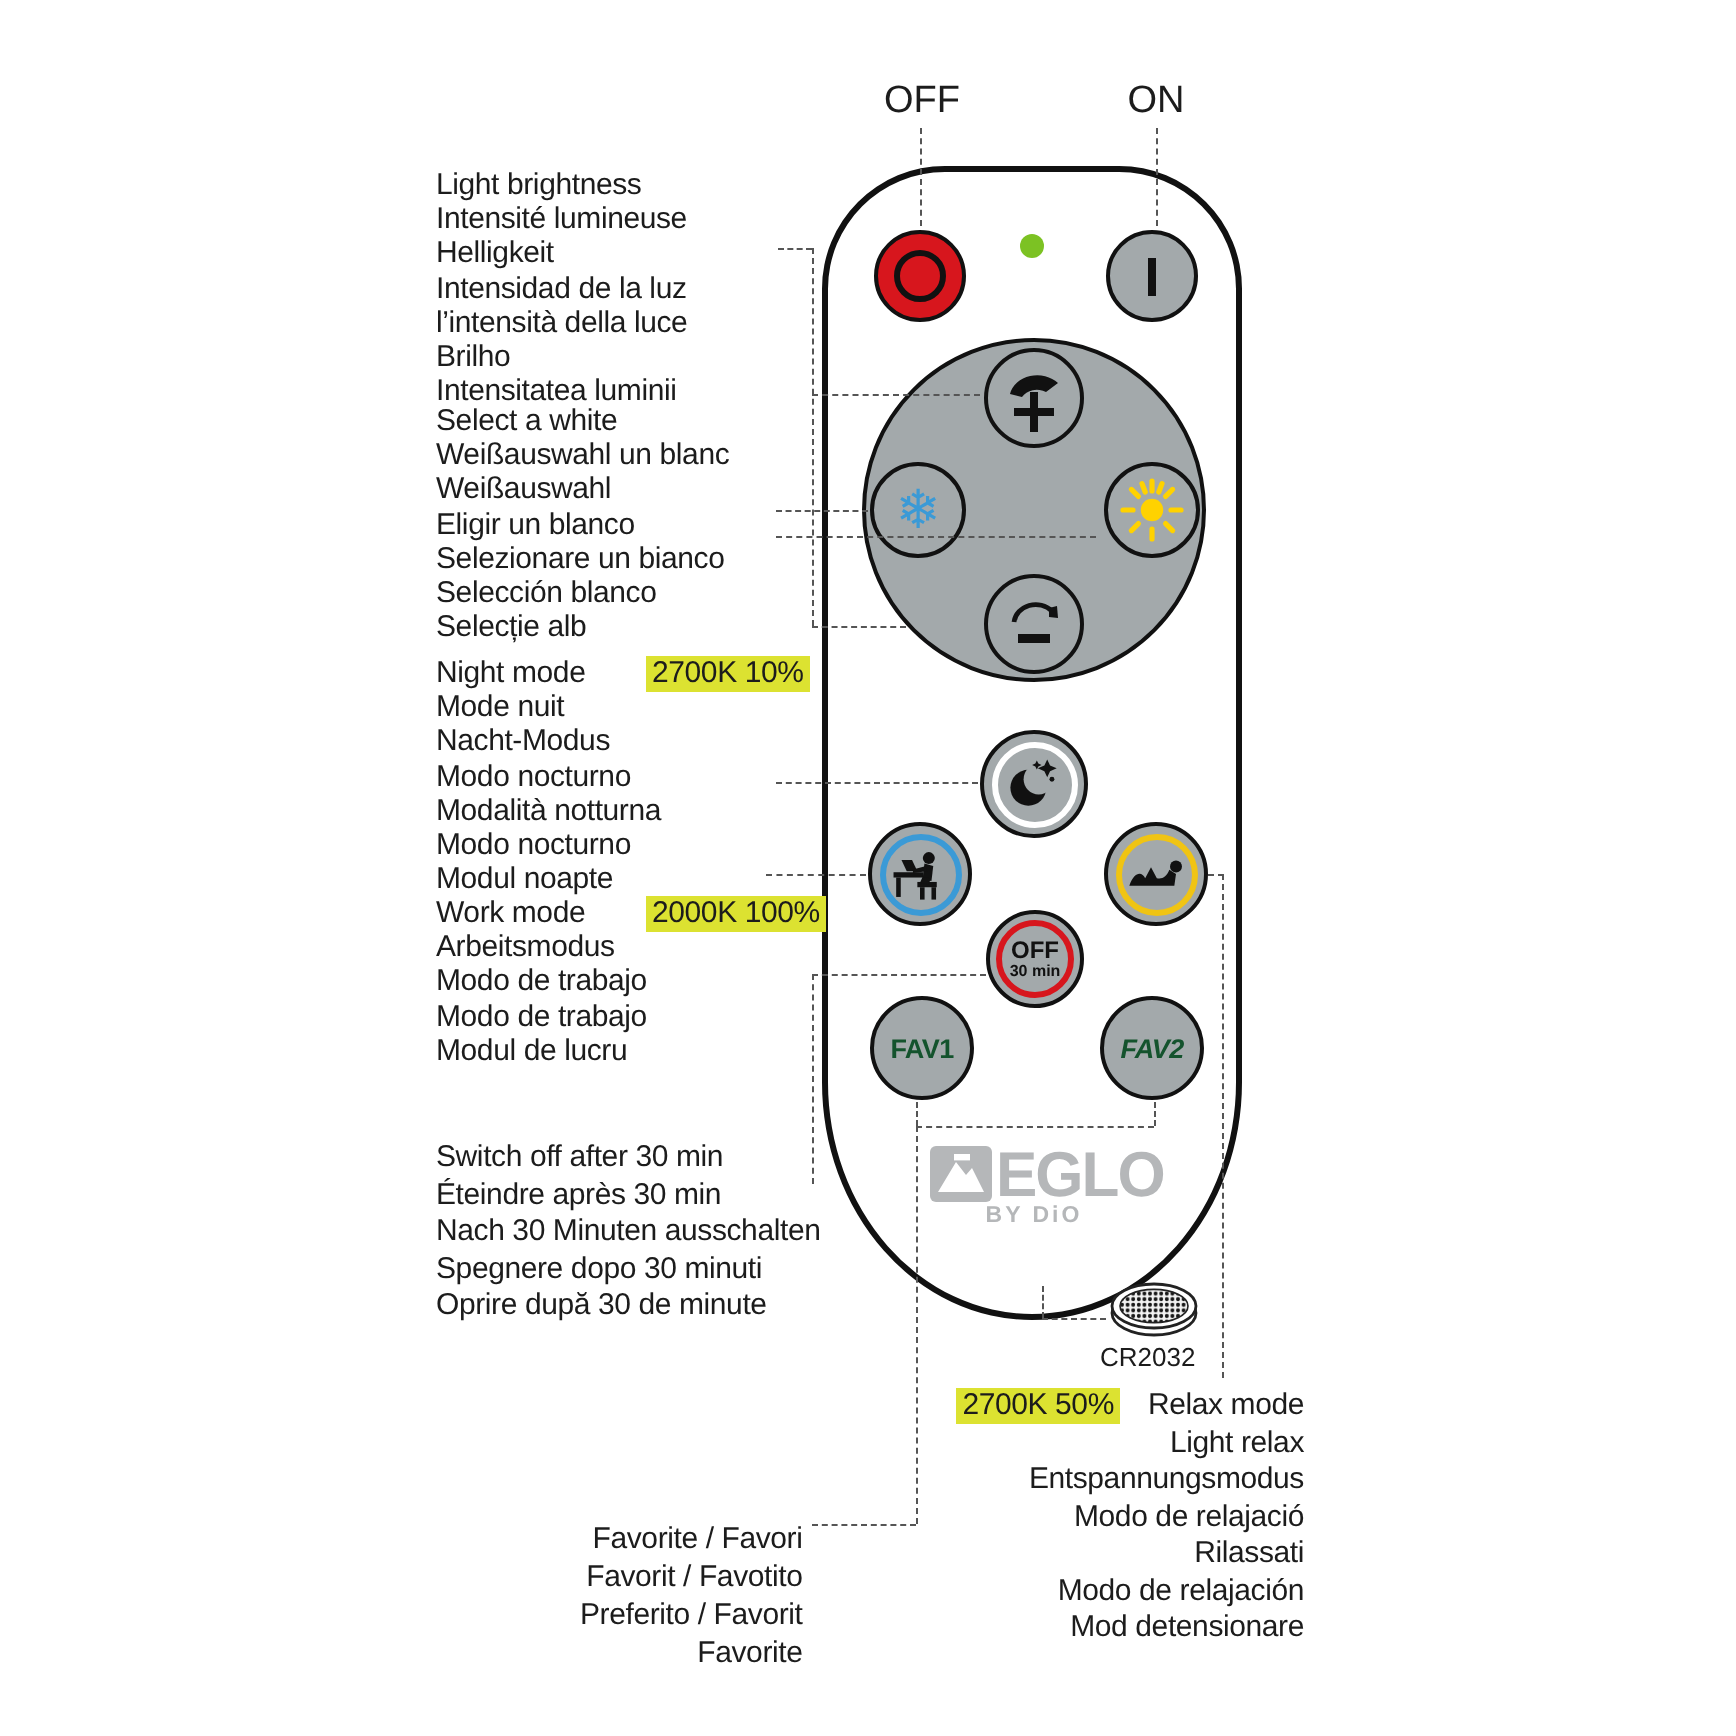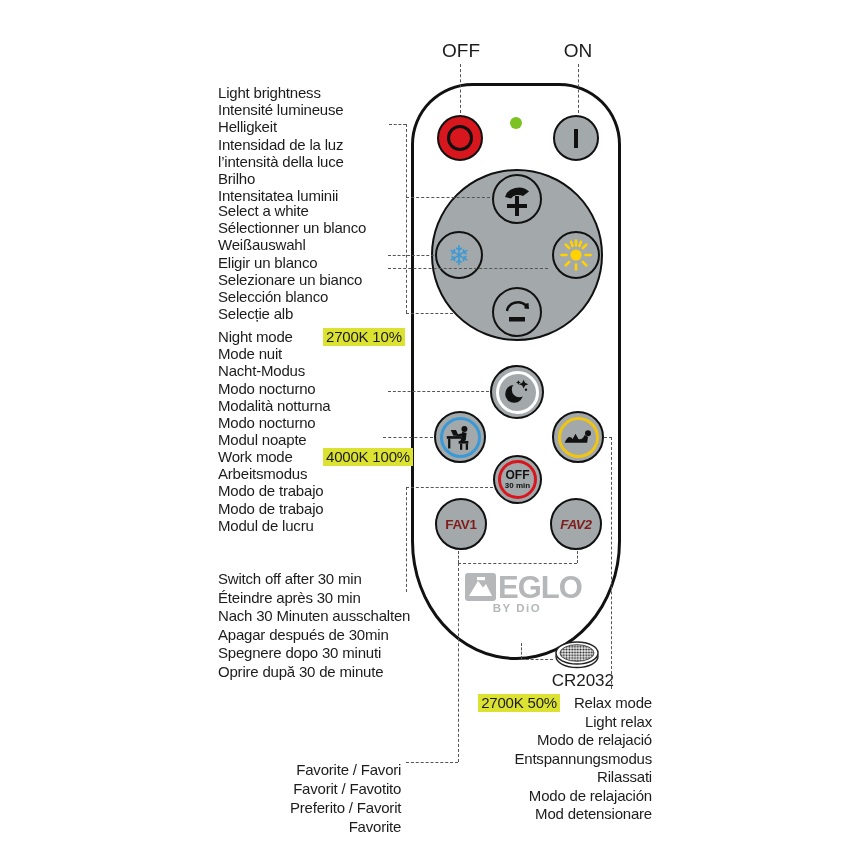--- a/index.html
+++ b/index.html
@@ -30,29 +30,29 @@
   #remote{
     position:absolute;left:411px;top:83px;width:210px;height:577px;box-sizing:border-box;
     border:3px solid #111;background:#fff;
     border-radius:62px 62px 106px 106px / 62px 62px 120px 120px;
   }
   .btn{position:absolute;box-sizing:border-box;border-radius:50%;
        display:flex;align-items:center;justify-content:center;}
   .gbtn{background:var(--gray);border:2.5px solid #111;}
   .ringIn{box-sizing:border-box;border-radius:50%;width:100%;height:100%;
           display:flex;align-items:center;justify-content:center;}
-  .favTxt{font-weight:bold;font-size:13.5px;color:#7f1d1d;letter-spacing:-0.3px;}
+  .favTxt{font-weight:bold;font-size:13.5px;color:#14532d;letter-spacing:-0.3px;}
   .off30Txt{font-weight:bold;color:#111;text-align:center;line-height:1;}
   .off30Txt .l1{font-size:12px;display:block;}
   .off30Txt .l2{font-size:8px;display:block;margin-top:1px;}
   #brandName{position:absolute;left:498px;top:570px;font-size:31px;font-weight:bold;
              color:var(--logo);letter-spacing:-1px;transform:scaleY(1.02);}
   #brandBy{position:absolute;left:455px;top:602px;width:124px;text-align:center;
            font-size:11.5px;font-weight:bold;letter-spacing:1.5px;color:var(--logo);}
-  #batteryLabel{position:absolute;left:550px;top:671px;width:64px;text-align:right;font-size:17px;}
+  #batteryLabel{position:absolute;left:550px;top:671px;width:64px;text-align:left;font-size:13px;}
   .snow{font-family:"DejaVu Sans",sans-serif;font-size:27px;color:var(--blue);line-height:1;}
   .relaxBlock{text-align:right;}
 </style>
 </head>
 <body>
 
 <div id="canvas">
 
   <div class="hdr" style="left:433px;top:40px;">OFF</div>
   <div class="hdr" style="left:550px;top:40px;">ON</div>
@@ -189,67 +189,66 @@
       <div>Intensité lumineuse</div>
     <div>Helligkeit</div>
       <div>Intensidad de la luz</div>
     <div>l’intensità della luce</div>
       <div>Brilho</div>
     <div>Intensitatea luminii</div>
   </div>
 
   <div class="lbl" style="left:218px;top:202px;">
     <div>Select a white</div>
-      <div>Sélectionner un blanco</div>
+      <div>Weißauswahl un blanc</div>
     <div>Weißauswahl</div>
       <div>Eligir un blanco</div>
     <div>Selezionare un bianco</div>
       <div>Selección blanco</div>
     <div>Selecție alb</div>
   </div>
 
   <div class="lbl" style="left:218px;top:328px;">
     <div><span class="titleCell">Night mode</span><span class="badge">2700K 10%</span></div>
     <div>Mode nuit</div>
       <div>Nacht-Modus</div>
     <div>Modo nocturno</div>
       <div>Modalità notturna</div>
     <div>Modo nocturno</div>
       <div>Modul noapte</div>
   </div>
 
   <div class="lbl" style="left:218px;top:448px;">
-    <div><span class="titleCell">Work mode</span><span class="badge">4000K 100%</span></div>
+    <div><span class="titleCell">Work mode</span><span class="badge">2000K 100%</span></div>
       <div>Arbeitsmodus</div>
     <div>Modo de trabajo</div>
     <div>Modo de trabajo</div>
       <div>Modul de lucru</div>
   </div>
 
   <div class="lbl loose" style="left:218px;top:570px;">
     <div>Switch off after 30 min</div>
       <div>Éteindre après 30 min</div>
     <div>Nach 30 Minuten ausschalten</div>
-      <div>Apagar después de 30min</div>
     <div>Spegnere dopo 30 minuti</div>
     <div>Oprire după 30 de minute</div>
   </div>
 
   <div class="lbl fav" style="left:290px;top:760px;">
     <div>Favorite / Favori</div>
       <div>Favorit / Favotito</div>
     <div>Preferito / Favorit</div>
       <div>Favorite</div>
   </div>
 
   <div class="lbl loose relaxBlock" style="left:396px;top:694px;width:256px;">
     <div><span class="badge">2700K 50%</span><span style="margin-left:14px;text-align:right;">Relax mode</span></div>
     <div>Light relax</div>
-      <div>Modo de relajació</div>
-    <div>Entspannungsmodus</div>
+      <div>Entspannungsmodus</div>
+    <div>Modo de relajació</div>
       <div>Rilassati</div>
     <div>Modo de relajación</div>
       <div>Mod detensionare</div>
   </div>
 
   <div class="dash-v" style="left:460px;top:64px;height:49px;"></div>
   <div class="dash-v" style="left:578px;top:64px;height:49px;"></div>
 
   <div class="dash-h" style="left:389px;top:124px;width:17px;"></div>
   <div class="dash-v" style="left:406px;top:124px;height:189px;"></div>

